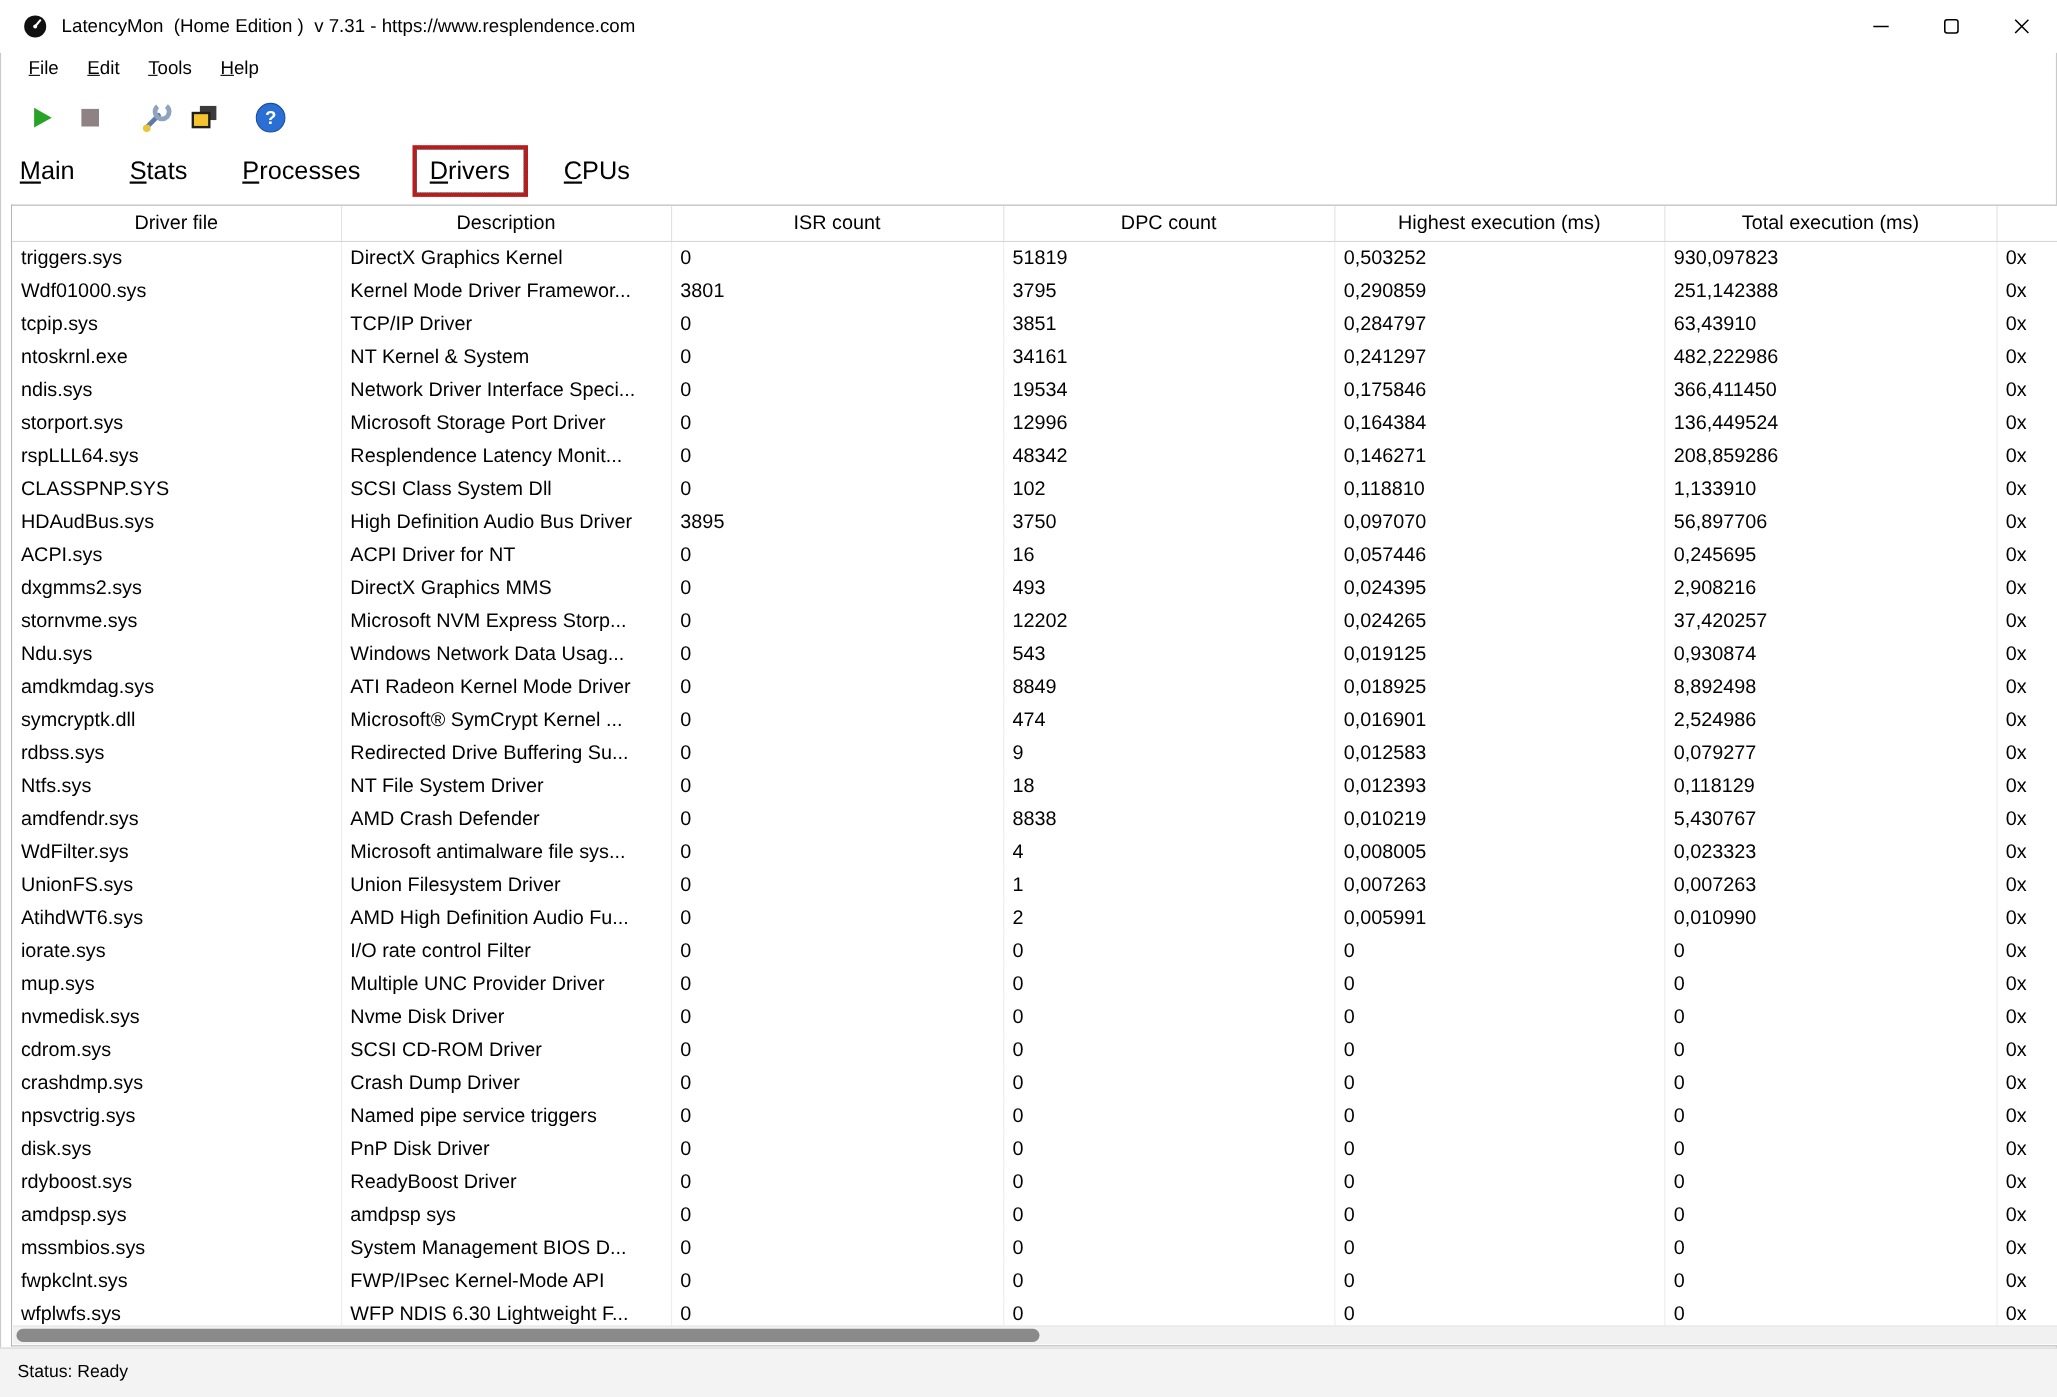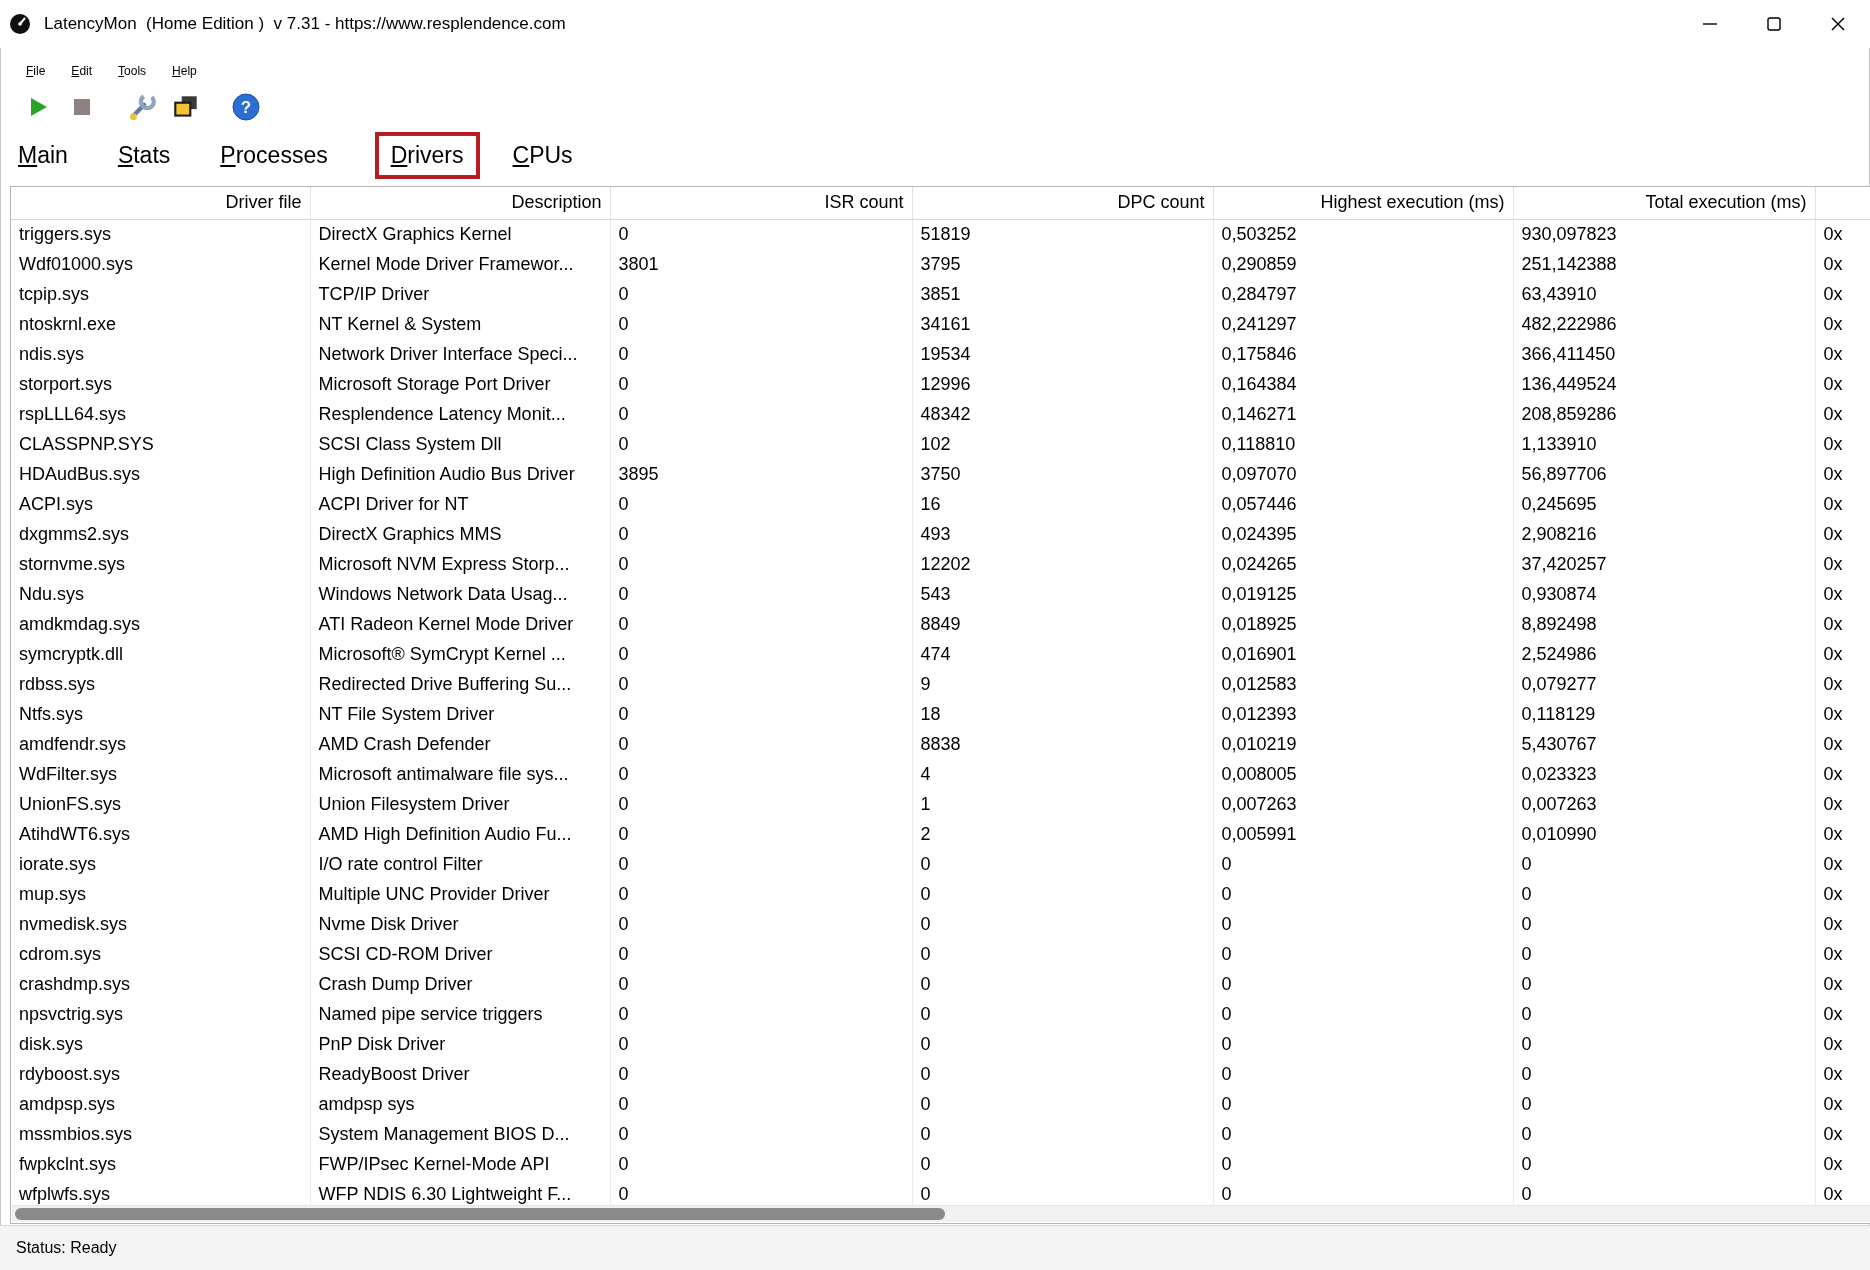--- a/index.html
+++ b/index.html
@@ -10,39 +10,39 @@
     color: #000;
     position: relative;
     box-shadow: inset 0 0 0 1px #c9c9c9;
   }
 
   
   .titlebar {
     height: 48px;
     display: flex;
     align-items: center;
-    padding-left: 8px;
+    padding-left: 20px;
     background: #ffffff;
   }
   .app-icon { width: 24px; height: 24px; margin-right: 12px; flex: 0 0 auto; }
   .title-text { font-size: 17px; white-space: pre; }
   .win-controls { margin-left: auto; display: flex; height: 48px; }
   .win-btn {
     width: 64px; height: 48px;
     display: flex; align-items: center; justify-content: center;
     background: transparent; border: none; cursor: default;
   }
 
   
   .menubar {
     height: 34px;
     display: flex;
-    align-items: flex-end;
+    align-items: flex-start;
     padding-left: 16px;
-    font-size: 12px;
+    font-size: 17px;
   }
   .menu-item { padding: 4px 10px; margin-right: 6px; }
   .accel { text-decoration: underline; }
 
   
   .toolbar {
     height: 50px;
     display: flex;
     align-items: center;
     padding-left: 16px;
@@ -83,21 +83,21 @@
   }
   table {
     border-collapse: collapse;
     table-layout: fixed;
     width: 2000px;
     font-size: 18px;
   }
   th {
     height: 32px;
     font-weight: 400;
-    text-align: right;
+    text-align: center;
     padding: 0 8px;
     border-right: 1px solid #e2e2e2;
     border-bottom: 1px solid #d6d6d6;
     white-space: nowrap; overflow: hidden;
     background: #fff;
   }
   td {
     height: 30px;
     padding: 0 8px;
     border-right: 1px solid #ededed;

